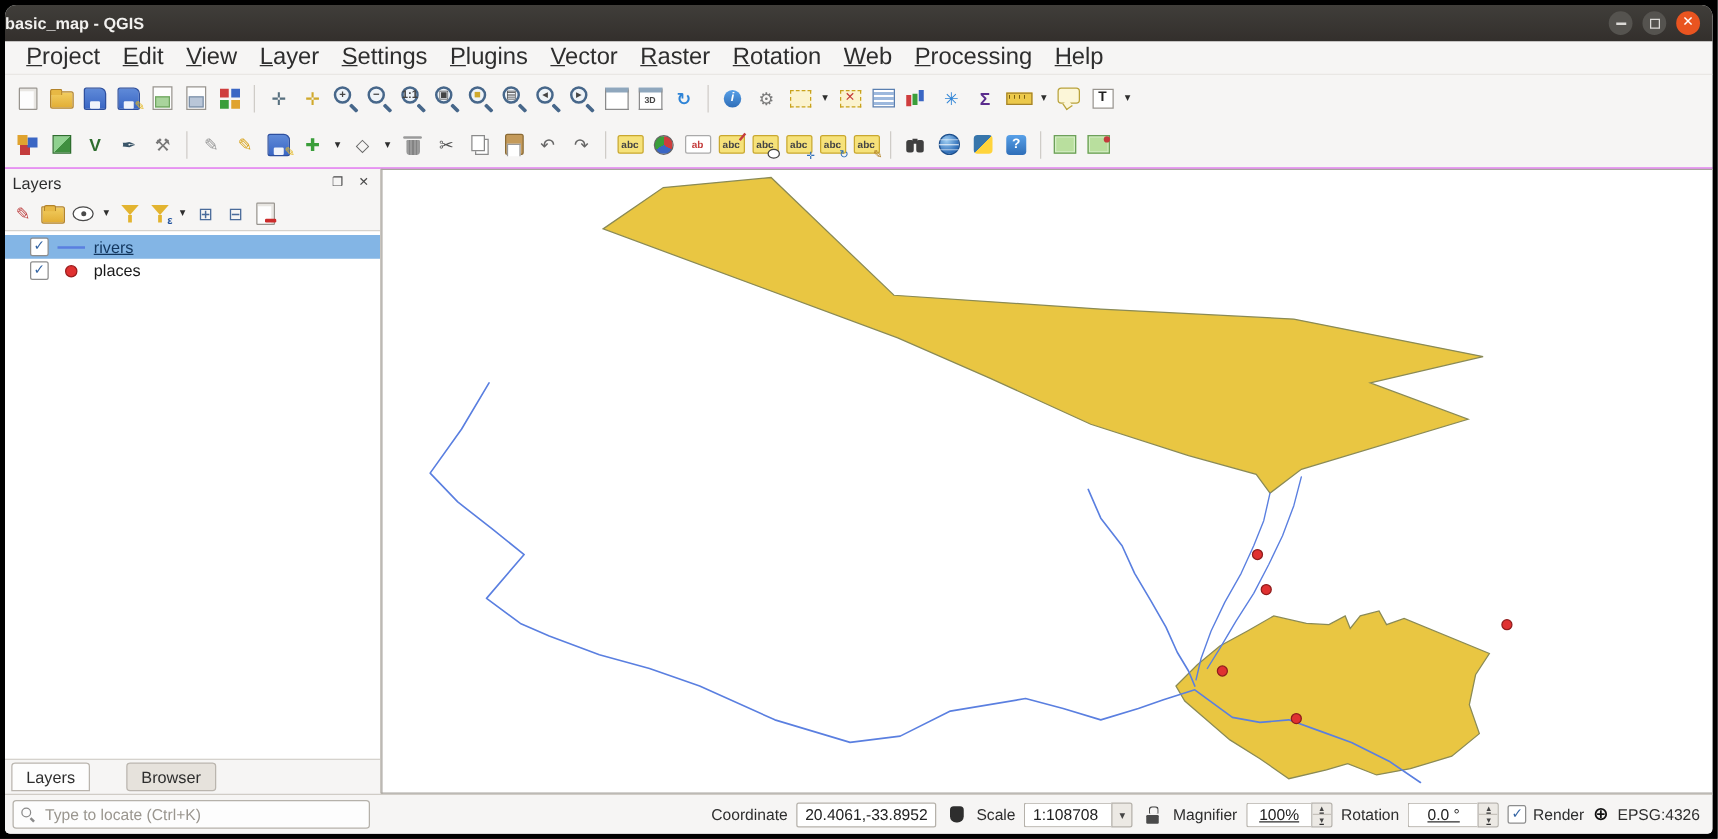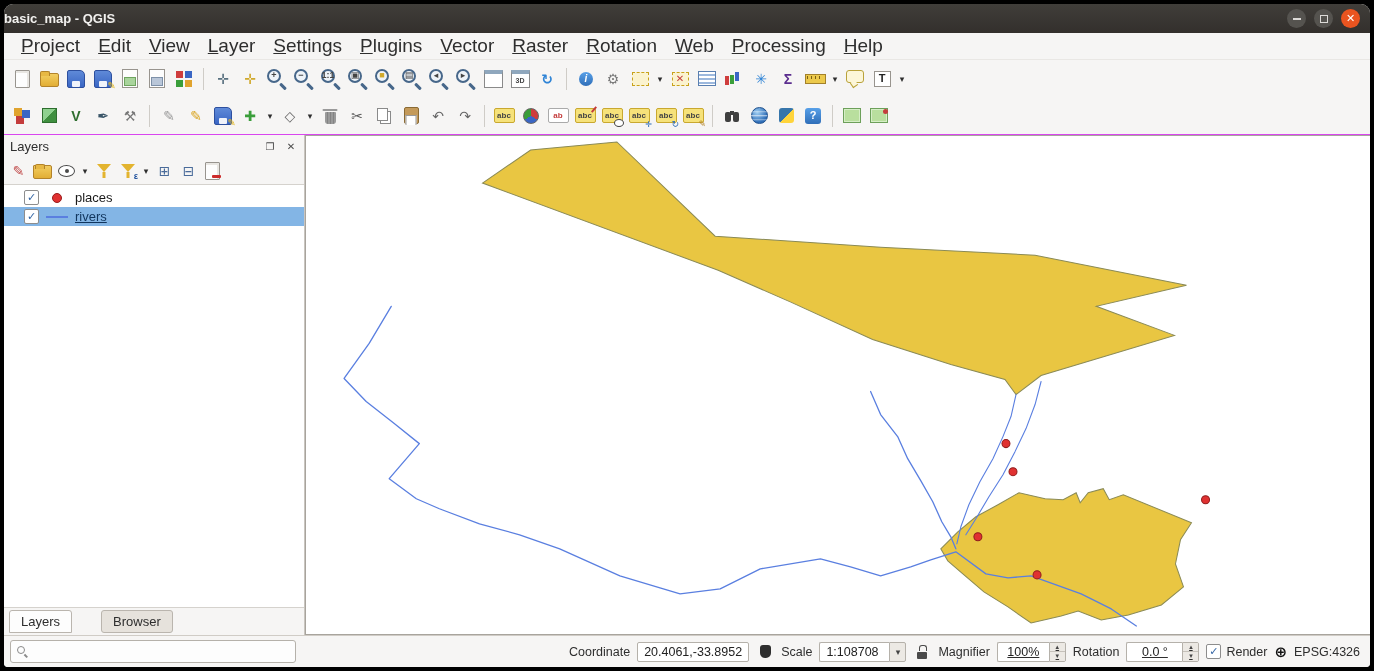--- a/index.html
+++ b/index.html
@@ -523,30 +523,30 @@
           <button class="tbtn sm" style="color:#4a6b9a;font-size:13px">
             <span class="g">⊟</span>
           </button>
 
           <button class="tbtn sm i-remove">
             <span class="g"></span>
           </button>
         </div>
       <div class="tree">
 
+          <div class="lrow selected">
+            <span class="cb"></span>
+            <span class="sw sw-line"></span>
+            <span class="lname">rivers</span>
+          </div>
+
           <div class="lrow">
             <span class="cb"></span>
             <span class="sw sw-point"></span>
             <span class="lname">places</span>
-          </div>
-
-          <div class="lrow selected">
-            <span class="cb"></span>
-            <span class="sw sw-line"></span>
-            <span class="lname">rivers</span>
           </div>
 
         </div>
       <div class="tabs">
         <button class="ptab active">Layers</button>
         <button class="ptab browser">Browser</button>
       </div>
     </aside>
 
     <div class="canvas">
@@ -564,20 +564,21 @@
           <circle cx="670" cy="400" r="4" stroke-width="1" fill="#e03131" stroke="#8f1d1d"></circle>
           <circle cx="729" cy="438" r="4" stroke-width="1" fill="#e03131" stroke="#8f1d1d"></circle>
         </g>
       </svg>
     </div>
   </div>
 
   <div class="statusbar">
     <div class="locator">
       <span class="loc-mag"></span>
+      <input placeholder="Type to locate (Ctrl+K)" style="">
     </div>
     <div class="sb-right">
       <span class="sb-label">Coordinate</span>
       <input class="sb-input" id="coord" value="20.4061,-33.8952" style="">
       <button class="sb-icon i-extent"></button>
       <span class="sb-label">Scale</span>
       <span class="combo">
         <input class="sb-input" id="scale" value="1:108708" style="">
         <button class="combo-arrow"></button>
       </span>

